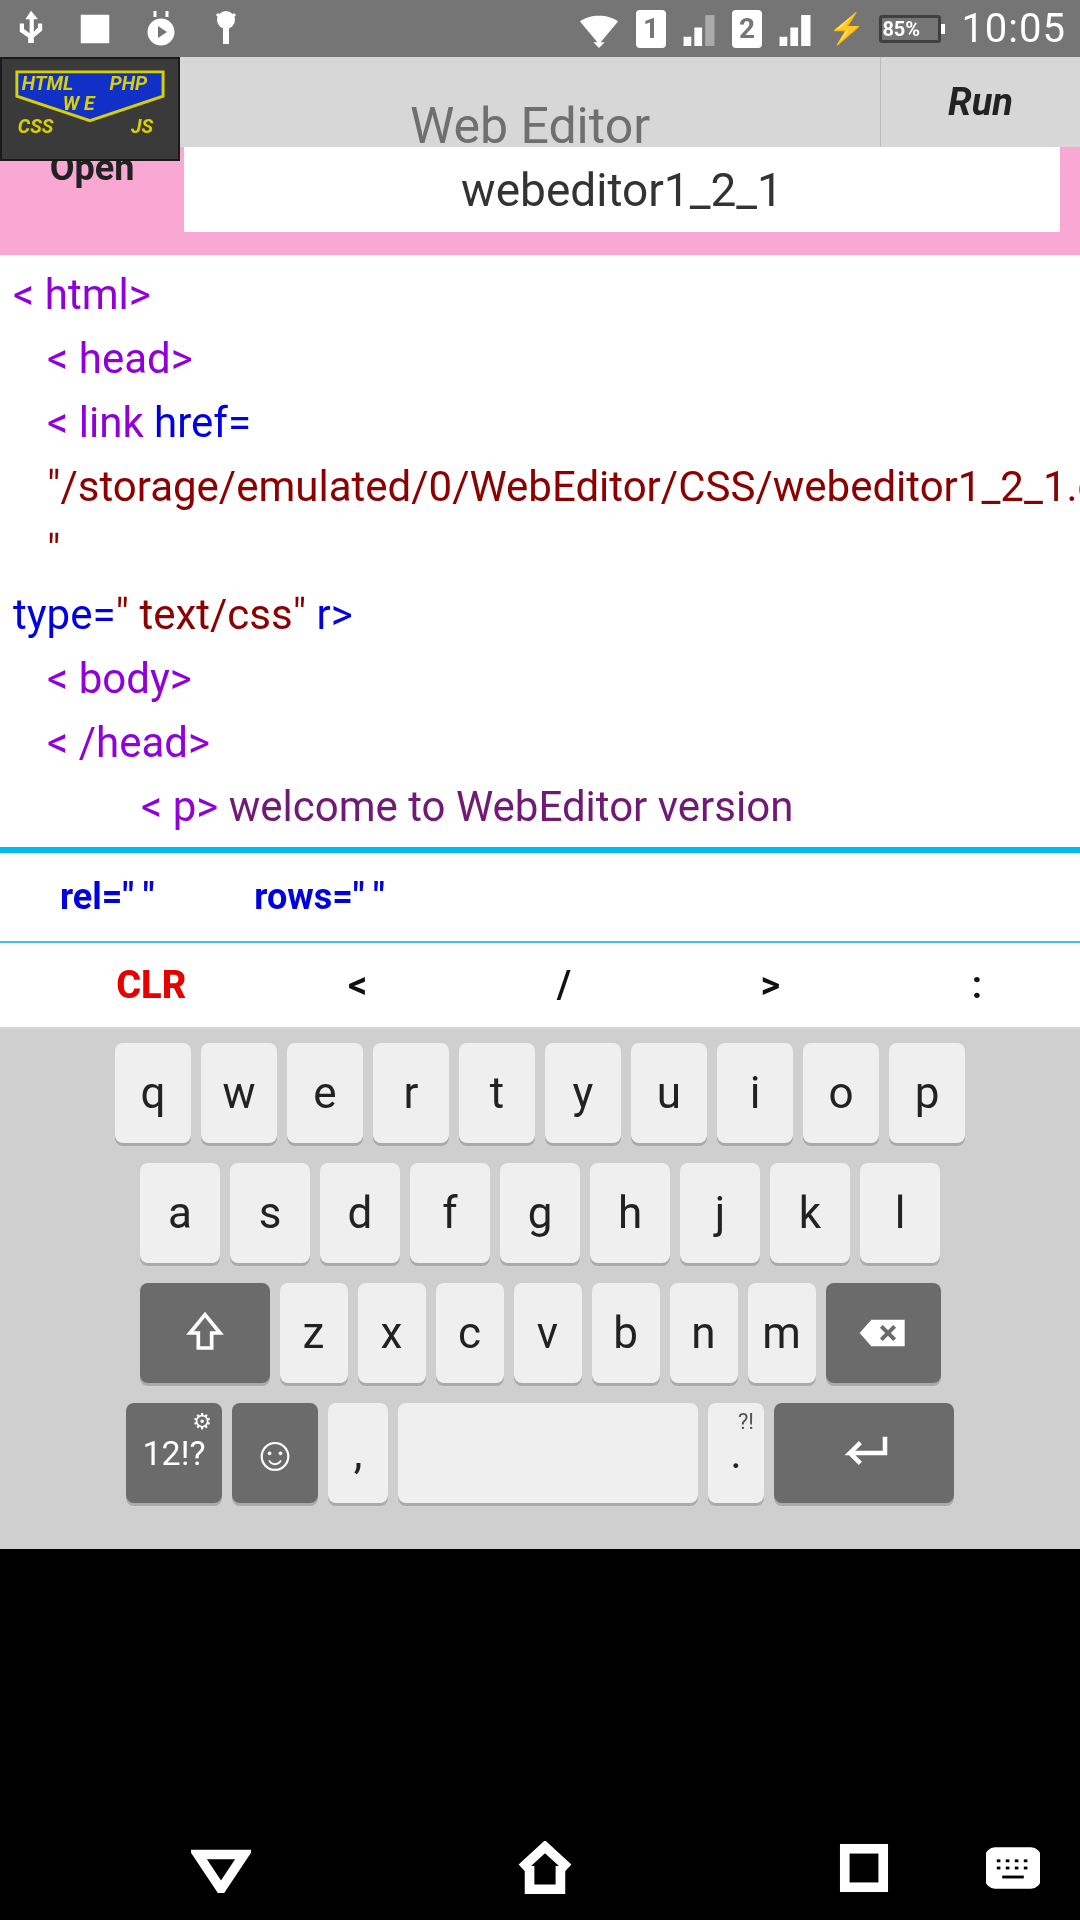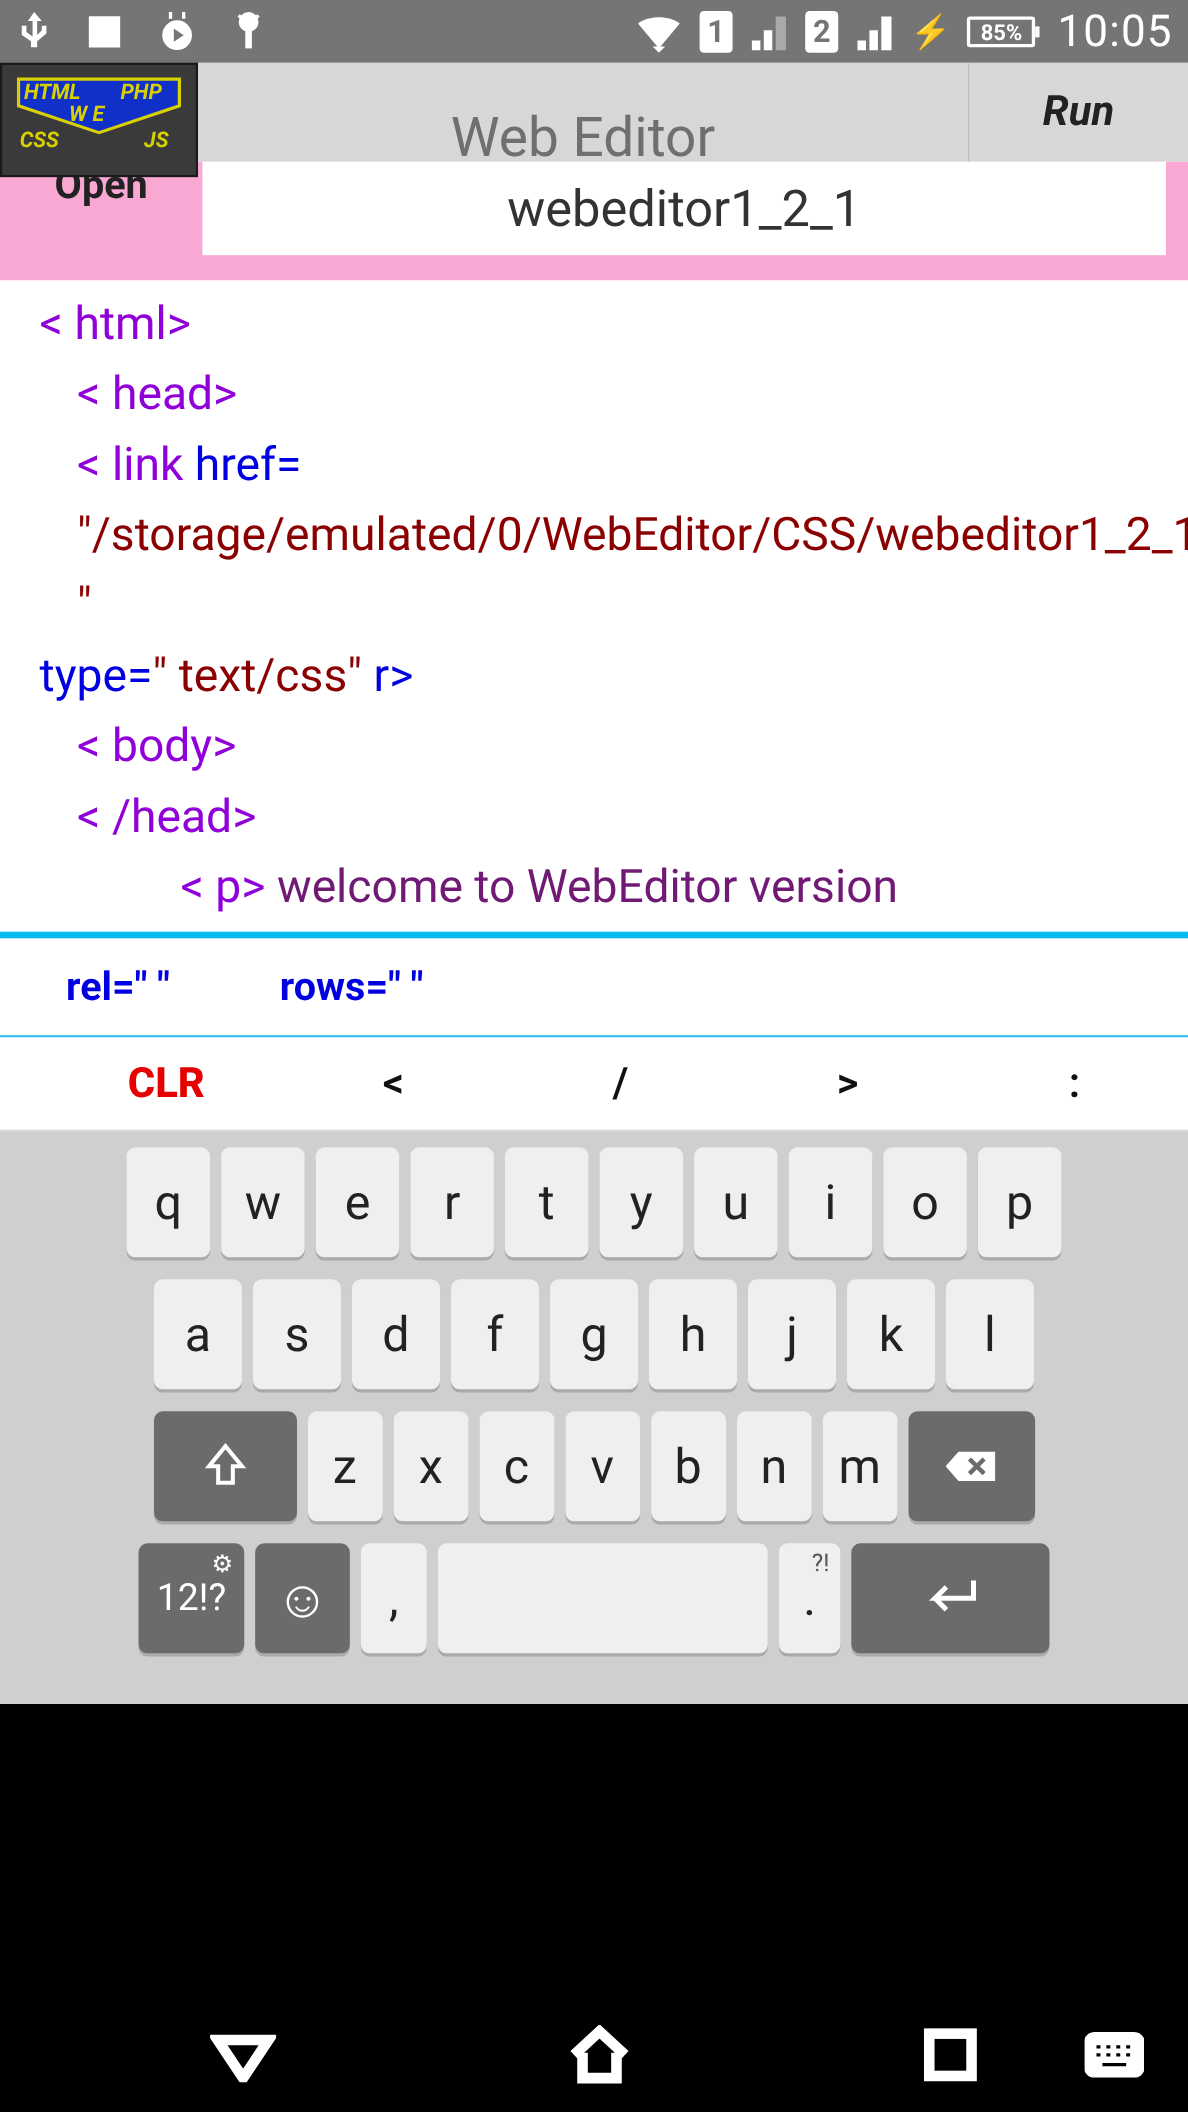--- a/index.html
+++ b/index.html
@@ -4,42 +4,42 @@
 <style>
   * { margin: 0; padding: 0; box-sizing: border-box; font-family: Roboto, Arial, sans-serif; }
   html, body { width: 1080px; height: 1920px; background: #000; overflow: hidden; }
 
   
   .status-bar { height: 57px; background: #757575; display: flex; align-items: center; padding: 0 14px; color: #fff; font-size: 38px; }
   .status-left { display: flex; align-items: center; gap: 28px; }
   .status-right { margin-left: auto; display: flex; align-items: center; gap: 14px; }
   .status-bar svg { fill: #fff; }
   .sim-box { width: 30px; height: 38px; background: #fff; border-radius: 4px; color: #757575; font-weight: bold; font-size: 28px; display: flex; align-items: center; justify-content: center; }
-  .batt { border: 3px solid #ffffff; height: 28px; width: 62px; border-radius: 3px; position: relative; display: flex; align-items: center; justify-content: center; font-size: 20px; font-weight: bold; }
+  .batt { border: 3px solid #404040; height: 28px; width: 62px; border-radius: 3px; position: relative; display: flex; align-items: center; justify-content: flex-start; font-size: 20px; font-weight: bold; }
   .batt::after { content: ""; position: absolute; right: -7px; top: 6px; width: 4px; height: 10px; background: #fff; }
   .bolt { font-size: 30px; }
   .clock { font-size: 40px; margin-left: 6px; letter-spacing: 1px; }
 
   
   .app { background: #fff; }
   .header1 { height: 90px; background: #d7d7d7; display: flex; align-items: stretch; }
   .logo { width: 180px; height: 104px; background: #3a3a3a; border: 2px solid #1a1a1a; position: relative; overflow: hidden; }
   .logo .shield { position:absolute; left:10px; top:8px; right:10px; bottom:8px; }
   .title { flex: 1; display: flex; align-items: center; justify-content: center; font-size: 50px; color: #6f6f6f; font-weight: 400; margin-top: 48px; }
   .run { width: 200px; display: flex; align-items: center; justify-content: center; font-size: 38px; color: #222; font-weight: 700; border-left: 1px solid #bcbcbc; font-style: italic; }
 
   
   .header2 { height: 108px; background: #f9a8d4; display: flex; align-items: flex-start; padding-right: 20px; }
   .open { width: 184px; text-align: center; font-size: 36px; color: #222; font-weight: 700; }
   .filename { flex: 1; height: 85px; background: #fff; display: flex; align-items: center; justify-content: center; font-size: 46px; color: #333; }
   .ext { width: 205px; display: flex; align-items: center; justify-content: center; gap: 30px; font-size: 42px; color: #333; }
   .chev { width: 0; height: 0; border-left: 14px solid transparent; border-right: 14px solid transparent; border-top: 18px solid #777; }
 
   
-  .editor { background: #fff; font-size: 42px; line-height: 64px; padding: 8px 20px 8px 36px; font-family: Arial, sans-serif; min-height: 400px; }
+  .editor { background: #fff; font-size: 42px; line-height: 64px; padding: 8px 20px 8px 13px; font-family: Arial, sans-serif; min-height: 400px; }
   .tag-purple { color: #9000d8; }
   .attr-blue { color: #0000e0; }
   .val-maroon { color: #8b0000; }
   .txt-black { color: #701a75; }
   .i1 { padding-left: 34px; }
   .i2 { padding-left: 128px; }
 
   
   .suggest { border-top: 6px solid #00baf0; border-bottom: 2px solid #3cbef2; height: 96px; display: flex; align-items: center; padding-left: 60px; gap: 100px; font-size: 36px; }
   .suggest span { color: #0000e0; font-weight: 700; }

